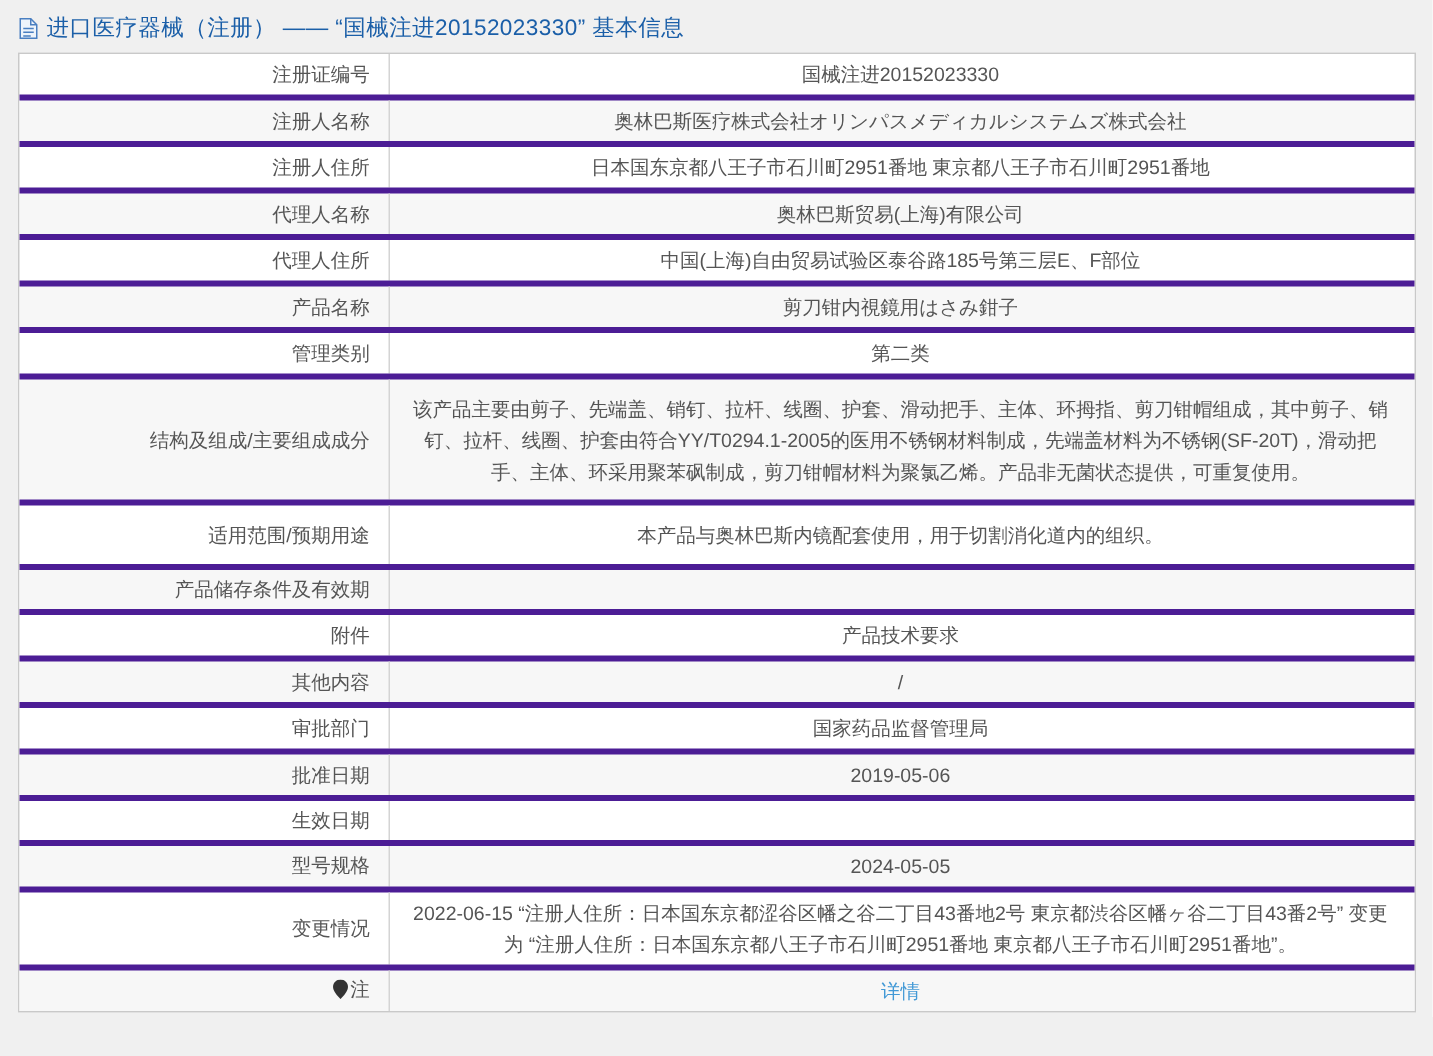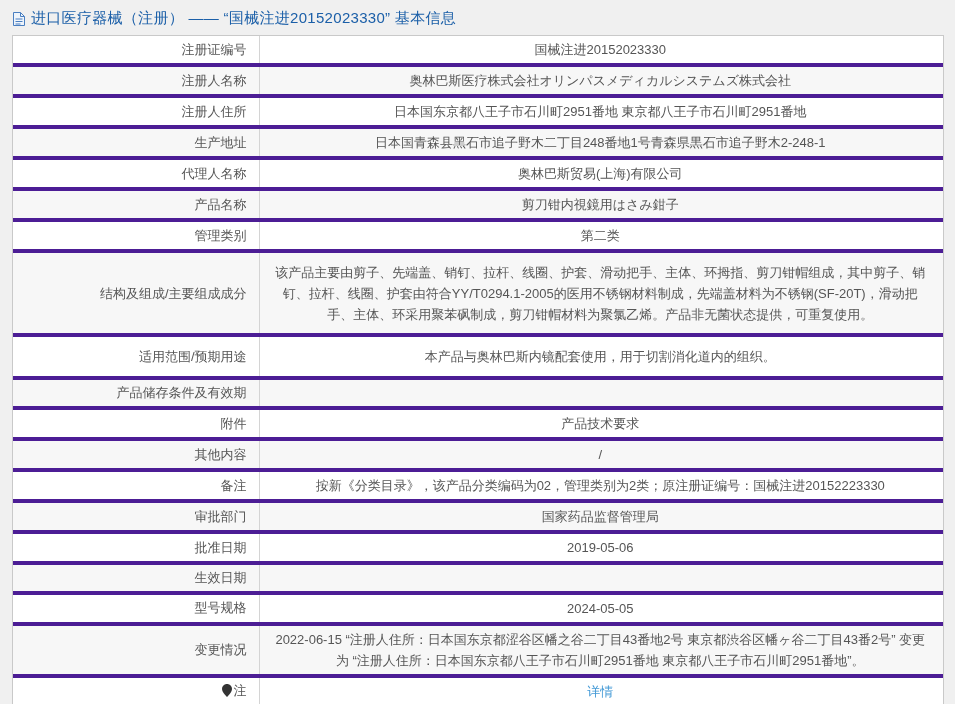--- a/index.html
+++ b/index.html
@@ -73,26 +73,26 @@
         </tr>
         <tr>
           <th><span>注册人名称</span></th>
           <td><span>奥林巴斯医疗株式会社オリンパスメディカルシステムズ株式会社</span></td>
         </tr>
         <tr>
           <th><span>注册人住所</span></th>
           <td><span>日本国东京都八王子市石川町2951番地 東京都八王子市石川町2951番地</span></td>
         </tr>
         <tr>
-          <th><span>生产地址</span></th>
-          <td><span>日本国青森县黑石市追子野木二丁目248番地1号青森県黒石市追子野木2-248-1</span></td>
+          <th><span>代理人名称</span></th>
+          <td><span>奥林巴斯贸易(上海)有限公司</span></td>
         </tr>
         <tr>
-          <th><span>代理人名称</span></th>
-          <td><span>奥林巴斯贸易(上海)有限公司</span></td>
+          <th><span>代理人住所</span></th>
+          <td><span>中国(上海)自由贸易试验区泰谷路185号第三层E、F部位</span></td>
         </tr>
         <tr>
           <th><span>产品名称</span></th>
           <td><span>剪刀钳内視鏡用はさみ鉗子</span></td>
         </tr>
         <tr>
           <th><span>管理类别</span></th>
           <td><span>第二类</span></td>
         </tr>
         <tr style="height: 84px;">
@@ -107,24 +107,20 @@
           <th><span>产品储存条件及有效期</span></th>
           <td><span></span></td>
         </tr>
         <tr>
           <th><span>附件</span></th>
           <td><span>产品技术要求</span></td>
         </tr>
         <tr>
           <th><span>其他内容</span></th>
           <td><span>/</span></td>
-        </tr>
-        <tr>
-          <th><span>备注</span></th>
-          <td><span>按新《分类目录》，该产品分类编码为02，管理类别为2类；原注册证编号：国械注进20152223330</span></td>
         </tr>
         <tr>
           <th><span>审批部门</span></th>
           <td><span>国家药品监督管理局</span></td>
         </tr>
         <tr>
           <th><span>批准日期</span></th>
           <td><span>2019-05-06</span></td>
         </tr>
         <tr>

